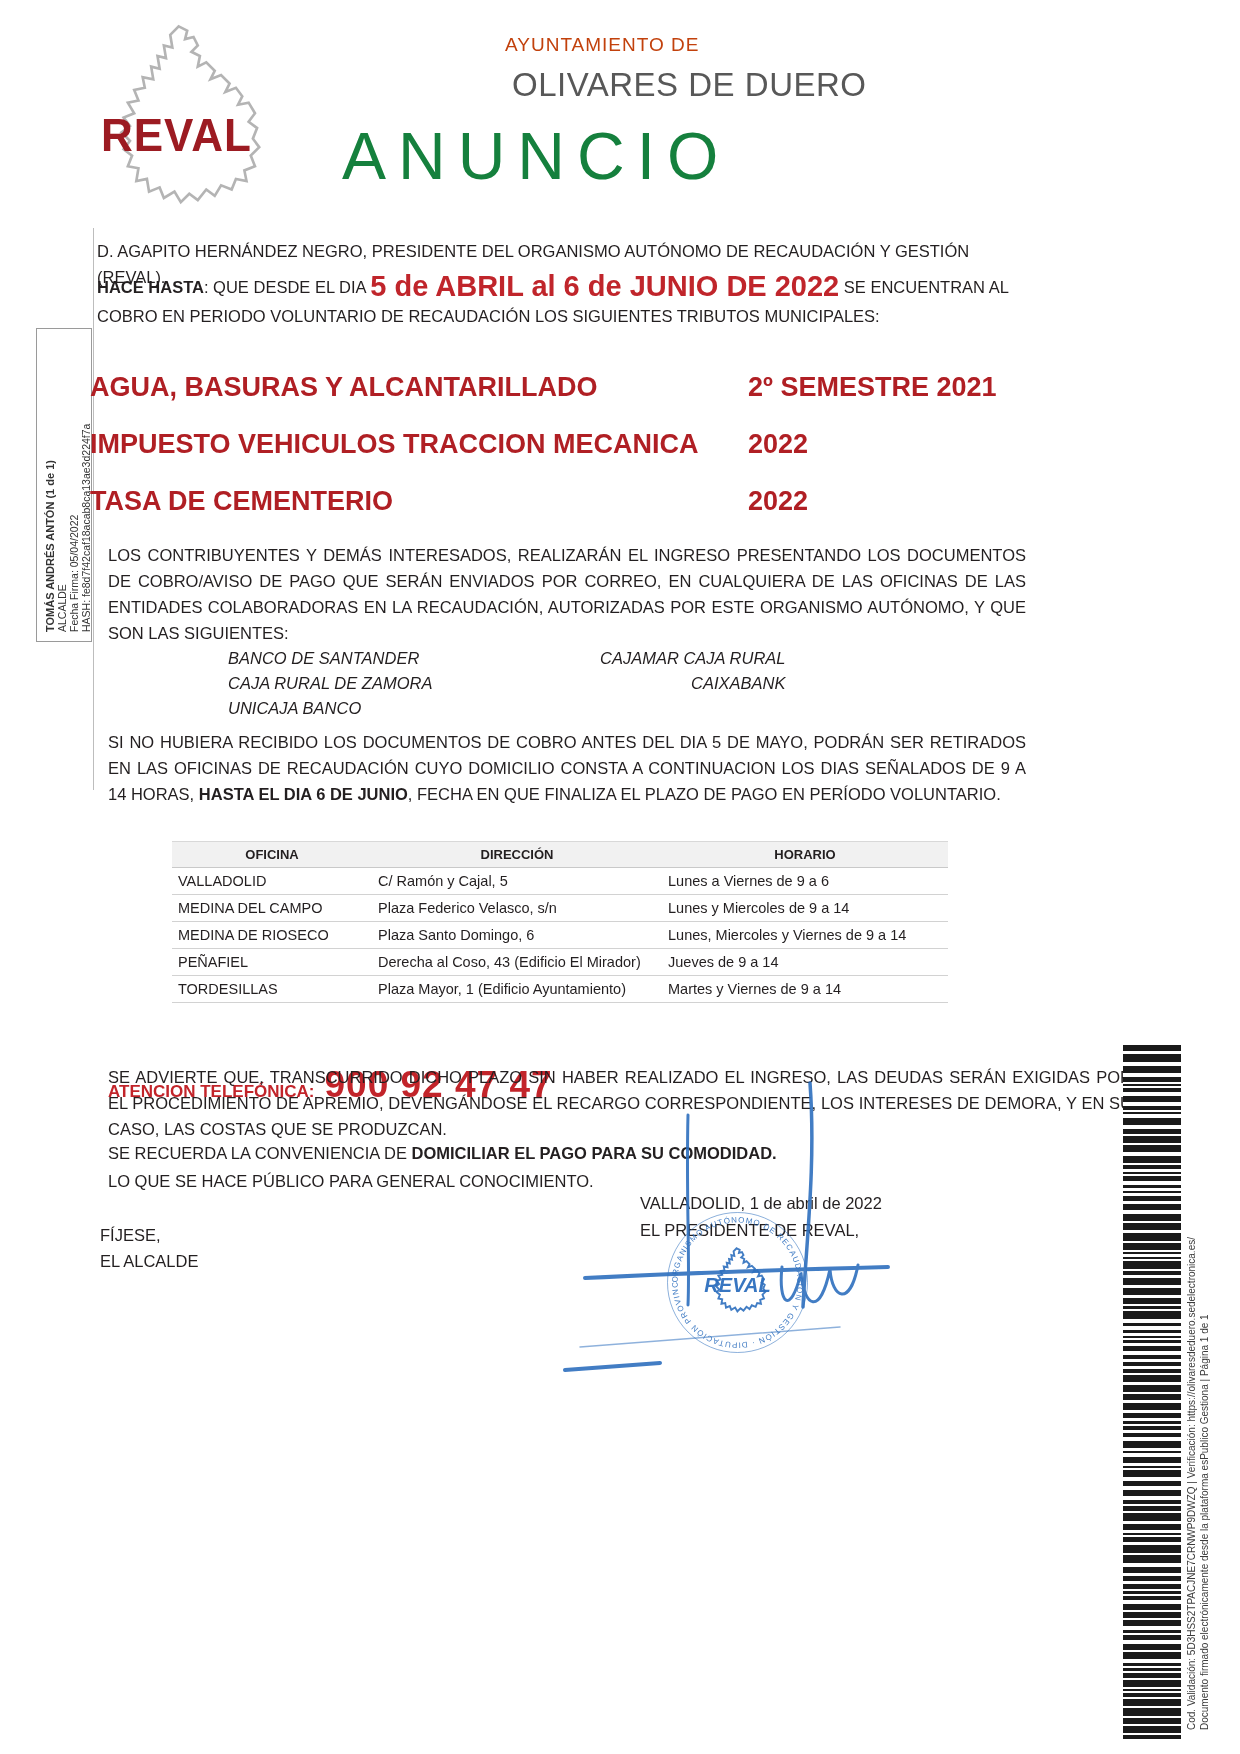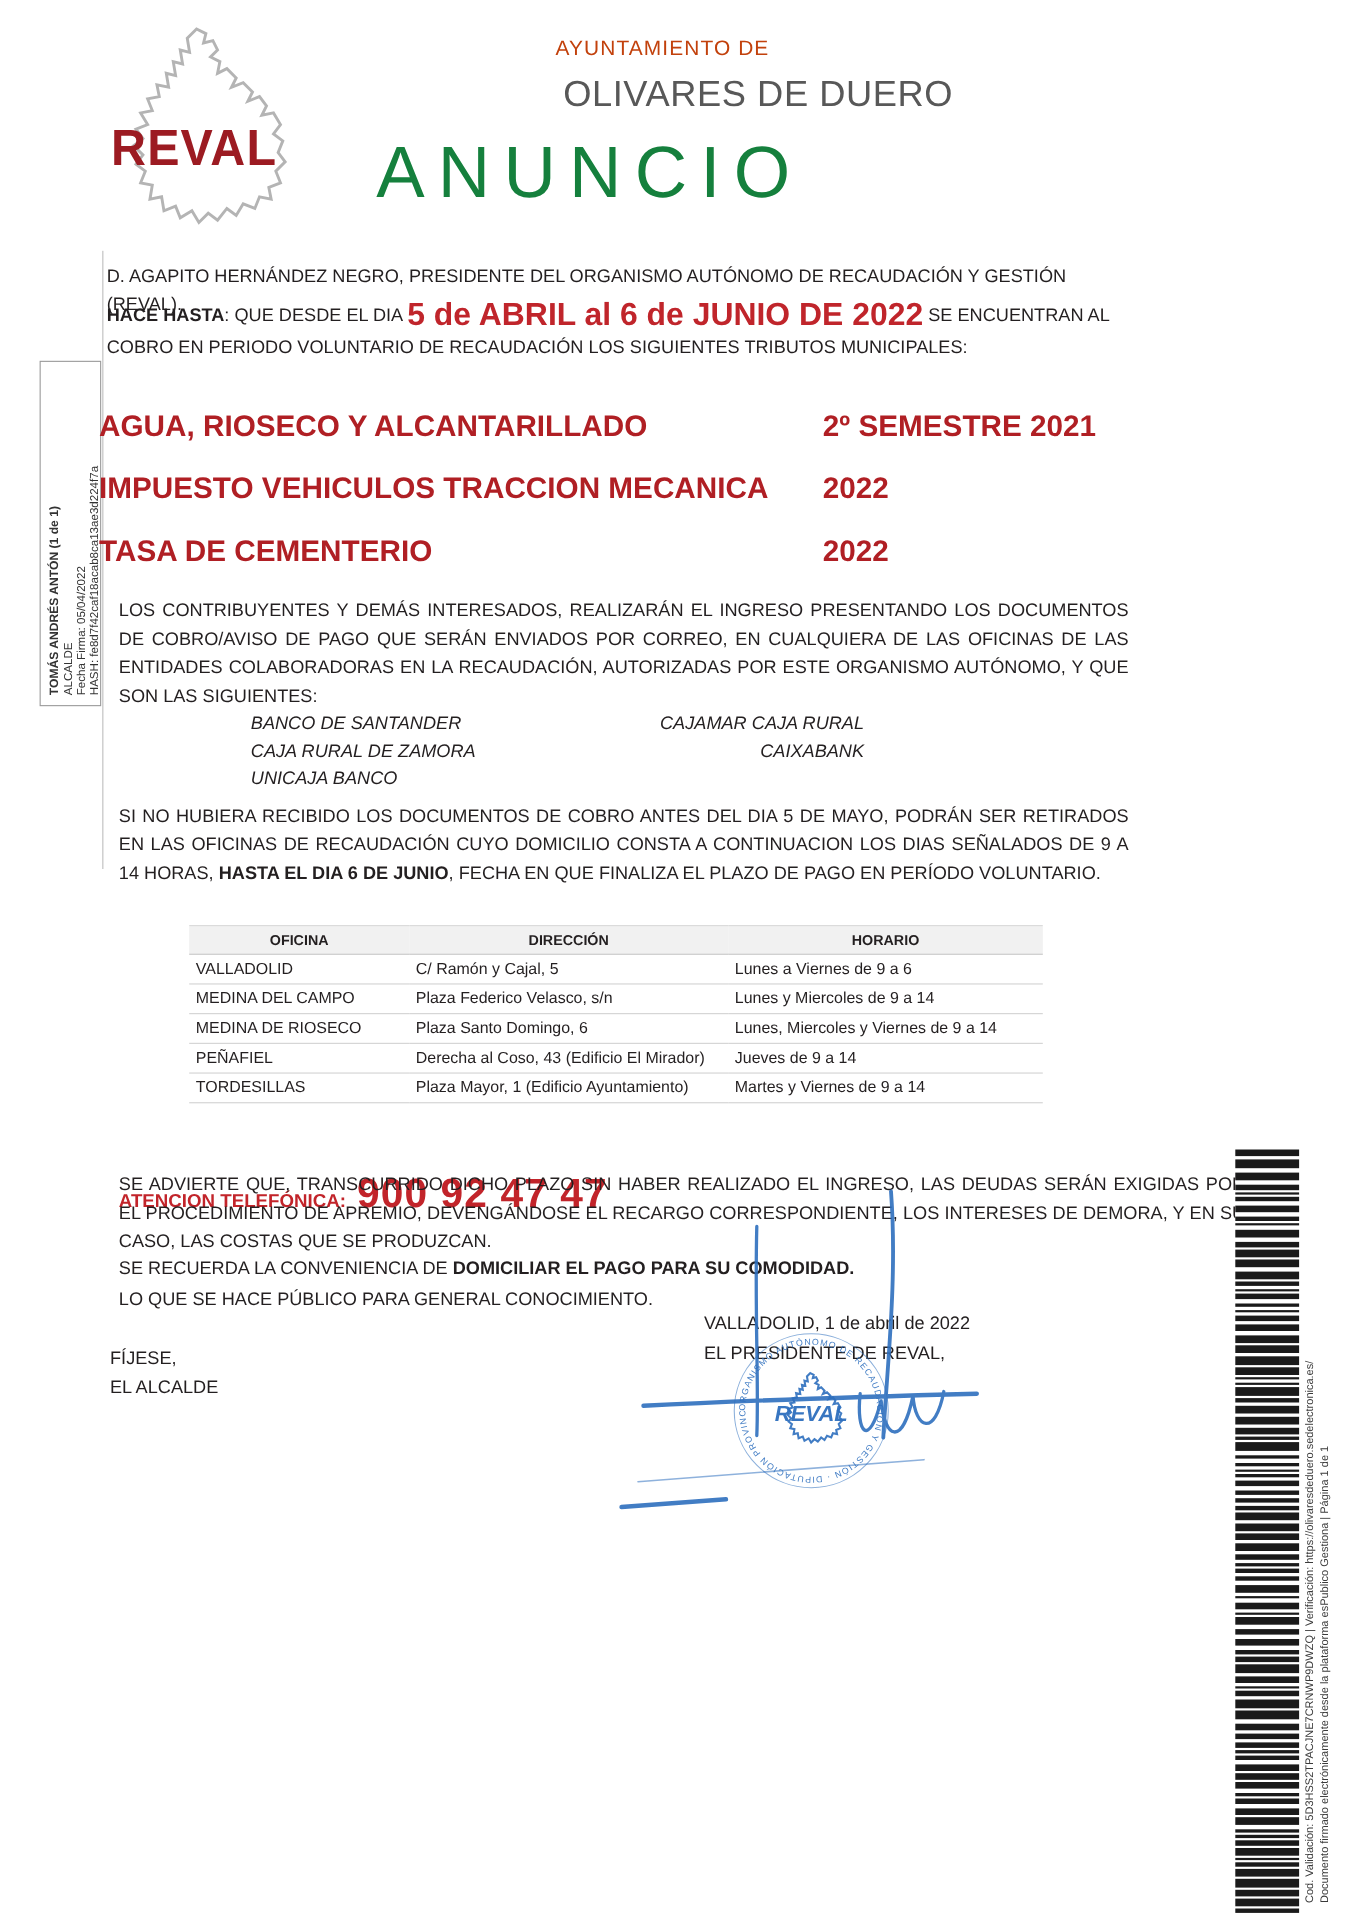--- a/index.html
+++ b/index.html
@@ -71,21 +71,21 @@
   <div class="abs frame-line" style="left:93px;top:228px;height:562px;"></div>
 
   <div class="abs para noj" style="left:97px;top:238px;width:930px;">D. AGAPITO HERNÁNDEZ NEGRO, PRESIDENTE DEL ORGANISMO AUTÓNOMO DE RECAUDACIÓN Y GESTIÓN (REVAL).</div>
 
   <div class="abs para noj" style="left:97px;top:272px;width:928px;line-height:29px;">
     <span class="b">HACE HASTA</span><span>: QUE DESDE EL DIA </span><span class="red-big">5 de ABRIL al 6 de JUNIO DE 2022</span><span> SE ENCUENTRAN AL COBRO EN PERIODO VOLUNTARIO DE RECAUDACIÓN LOS SIGUIENTES TRIBUTOS MUNICIPALES:</span>
   </div>
 
   <div class="abs" style="left:90px;top:372px;width:935px;">
     <div class="tax-row">
-      <span class="tax-name">AGUA, RIOSECO Y ALCANTARILLADO</span>
+      <span class="tax-name">AGUA, BASURAS Y ALCANTARILLADO</span>
       <span>2º SEMESTRE 2021</span>
     </div>
     <div class="tax-row">
       <span class="tax-name">IMPUESTO VEHICULOS TRACCION MECANICA</span>
       <span>2022</span>
     </div>
     <div class="tax-row">
       <span class="tax-name">TASA DE CEMENTERIO</span>
       <span>2022</span>
     </div>

